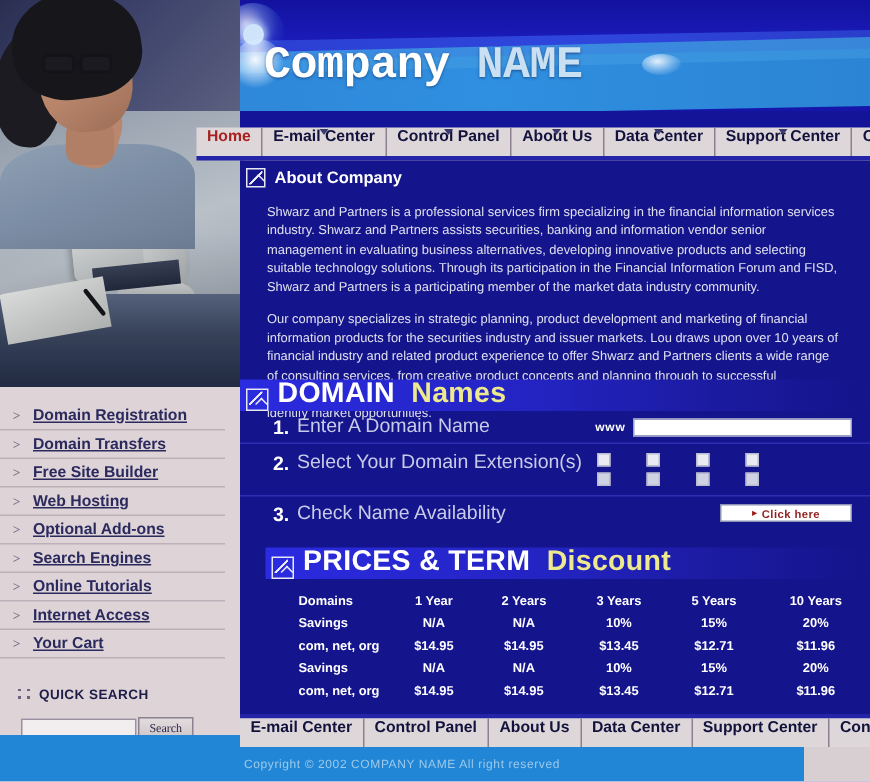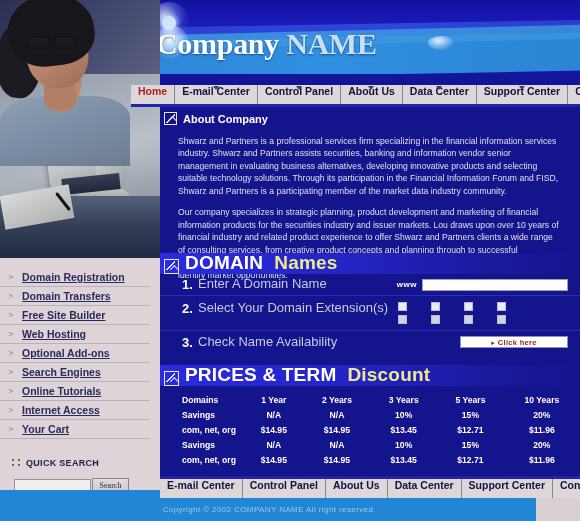--- a/index.html
+++ b/index.html
@@ -64,24 +64,24 @@
   #ring3 {
     left: 98px; top: 68px; width: 40px; height: 40px;
     background: radial-gradient(circle at 45% 40%, rgba(255,255,255,.9) 0%, rgba(200,228,255,.45) 42%, rgba(120,170,230,0) 72%);
   }
   #blob-right {
     position: absolute; left: 428px; top: 36px; width: 26px; height: 14px;
     border-radius: 50%;
     background: radial-gradient(ellipse at 40% 35%, rgba(255,255,255,.85) 0%, rgba(190,222,252,.4) 50%, rgba(150,200,245,0) 78%);
   }
   #company-title {
-    position: absolute; left: 156px; top: 27px;
+    position: absolute; left: 176px; top: 27px;
     font-size: 30px; font-weight: bold; letter-spacing: -0.3px;
     white-space: nowrap;
-    font-family: Liberation Serif, serif;
+    font-family: Liberation Mono, monospace;
   }
   #company-title .w1 { color: #ffffff; text-shadow: 0 1px 2px rgba(0,0,40,.45); }
   #company-title .w2 { color: #c9dff2; text-shadow: 0 1px 2px rgba(0,0,40,.45); }
 
   
   #photo {
     position: absolute; left: 0; top: 0; width: 160px; height: 258px;
     overflow: hidden;
   }
   .ph-bg {
@@ -266,29 +266,29 @@
     border: 1px solid #9aa0c0; font-size: 9px; padding: 0 2px;
     font-family: "Liberation Sans", sans-serif;
   }
   .cbgrid { display: grid; grid-template-columns: repeat(4, 22px); gap: 4px 11px; padding: 3px 0; }
   .cbox {
     width: 9px; height: 9px; background: #e9eaf2; border: 1px solid #b9bcd0;
     cursor: pointer;
   }
   .cbox.dim { background: #cfd2e2; }
   .clickbtn {
-    width: 108px; height: 12px; background: #ffffff; border: 1px solid #8c92b4;
+    width: 88px; height: 12px; background: #ffffff; border: 1px solid #8c92b4;
     display: flex; align-items: center; justify-content: center; gap: 3px;
     cursor: pointer;
   }
   .clickbtn .arw { color: #9b1b1b; font-size: 7px; line-height: 1; }
   .clickbtn .txt { color: #8f1d1d; font-size: 7.5px; font-weight: bold; letter-spacing: .3px; }
 
   
-  #prices-block { position: absolute; left: 0; top: 258px; width: 420px; }
+  #prices-block { position: absolute; left: 0; top: 258px; width: 420px; padding-left: 17px; }
   #ptable { width: 100%; border-collapse: collapse; margin-top: 6px; }
   #ptable td {
     color: #ffffff; font-size: 8.6px; font-weight: bold;
     padding: 2.5px 2px; text-align: center; white-space: nowrap;
   }
   #ptable td.first { text-align: left; padding-left: 22px; width: 84px; }
   #ptable tr.head td { color: #ffffff; }
 
   
   #sidebar {

